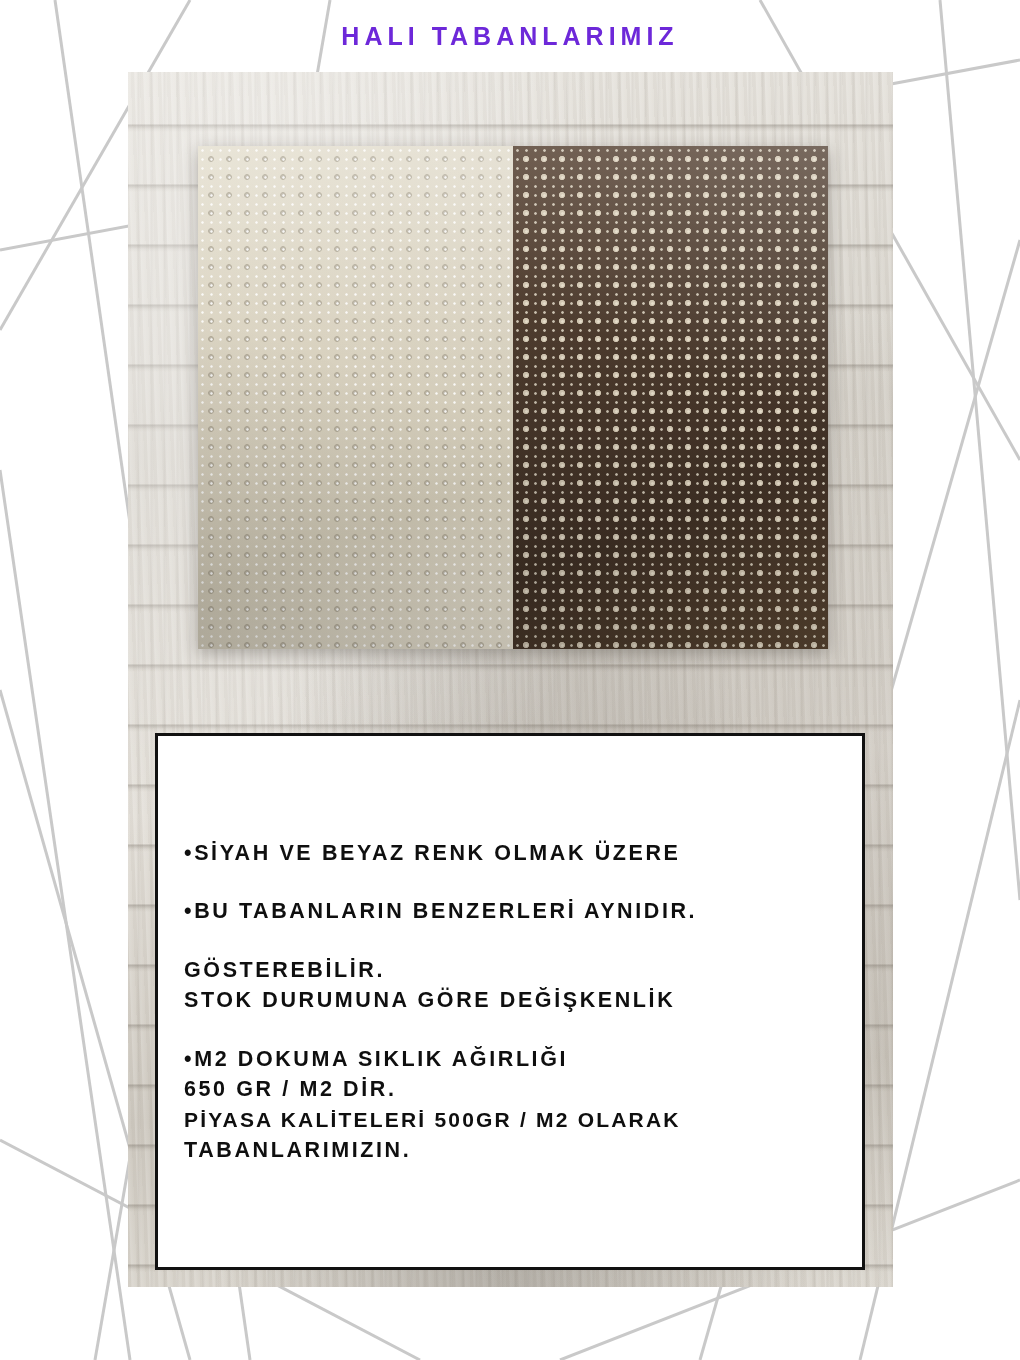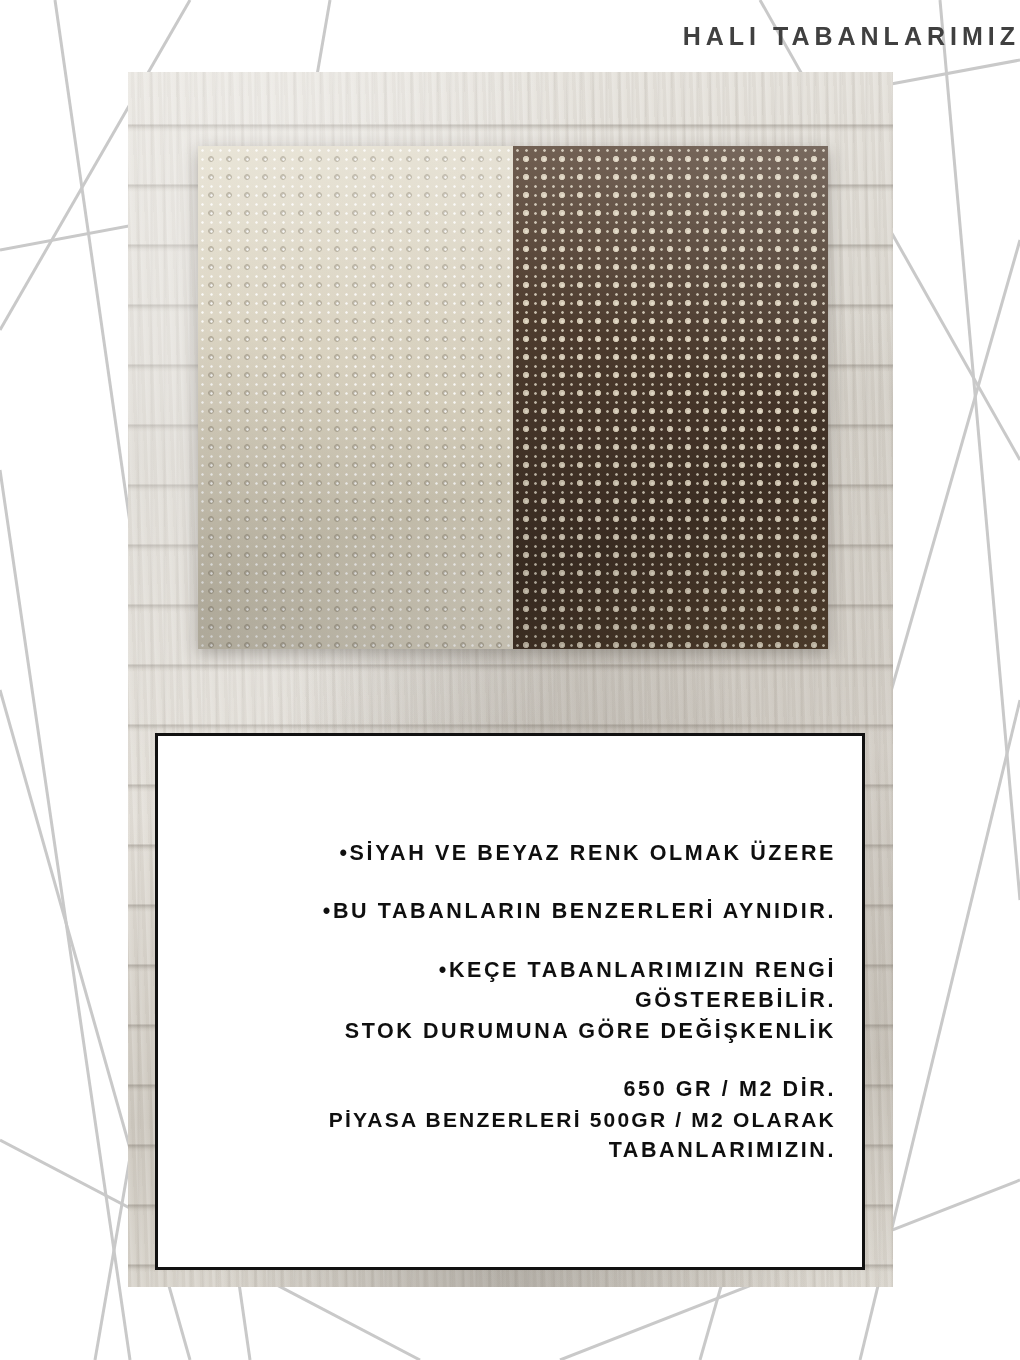--- a/index.html
+++ b/index.html
@@ -22,25 +22,25 @@
     z-index: 0;
     pointer-events: none;
   }
 
   
   .page-title {
     position: absolute;
     top: 22px;
     left: 0;
     width: 100%;
-    text-align: right;
+    text-align: center;
     font-size: 25px;
     font-weight: bold;
     letter-spacing: 5px;
-    color: #404040;
+    color: #6d28d9;
     z-index: 5;
   }
 
   
   .photo-panel {
     position: absolute;
     left: 128px;
     top: 72px;
     width: 765px;
     height: 1215px;
@@ -136,21 +136,21 @@
     box-sizing: border-box;
     z-index: 6;
     display: flex;
     flex-direction: column;
     align-items: center;
     justify-content: center;
     padding: 22px 26px;
   }
   .info-block {
     width: 100%;
-    text-align: right;
+    text-align: left;
     color: #0f0f0f;
     font-weight: bold;
     letter-spacing: 2.6px;
     font-size: 21.5px;
     line-height: 1.42;
     margin: 14px 0;
   }
   .info-block:first-child { margin-top: 0; }
   .info-block:last-child  { margin-bottom: 0; }
   .info-line { display: block; white-space: nowrap; }
@@ -190,24 +190,24 @@
 
   <div class="info-block">
     <span class="info-line">•SİYAH VE BEYAZ RENK OLMAK ÜZERE</span>
   </div>
 
   <div class="info-block">
     <span class="info-line">•BU TABANLARIN BENZERLERİ AYNIDIR.</span>
   </div>
 
   <div class="info-block">
-    <span class="info-line">•KEÇE TABANLARIMIZIN RENGİ</span>
     <span class="info-line">GÖSTEREBİLİR.</span>
     <span class="info-line">STOK DURUMUNA GÖRE DEĞİŞKENLİK</span>
   </div>
 
   <div class="info-block">
+    <span class="info-line">•M2 DOKUMA SIKLIK AĞIRLIĞI</span>
     <span class="info-line">650 GR / M2 DİR.</span>
-    <span class="info-line small">PİYASA BENZERLERİ 500GR / M2 OLARAK</span>
+    <span class="info-line small">PİYASA KALİTELERİ 500GR / M2 OLARAK</span>
     <span class="info-line">TABANLARIMIZIN.</span>
   </div>
 
 </div>
 
 </body></html>

